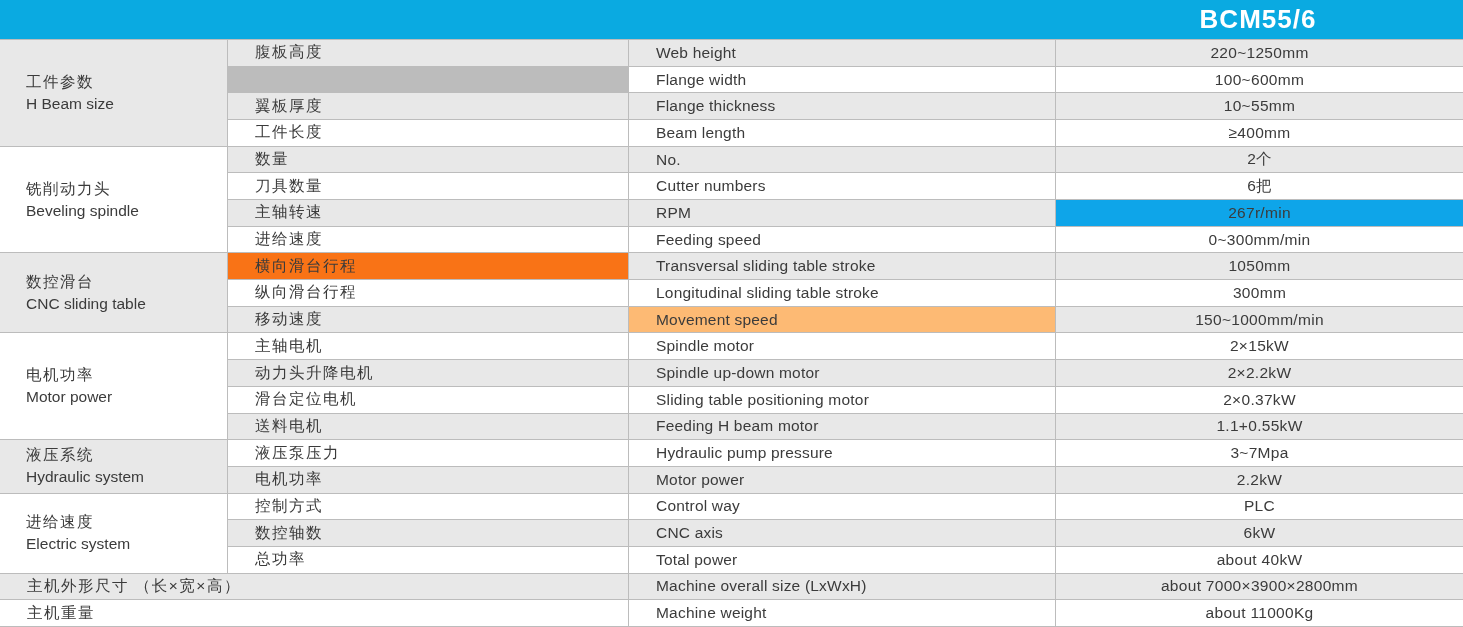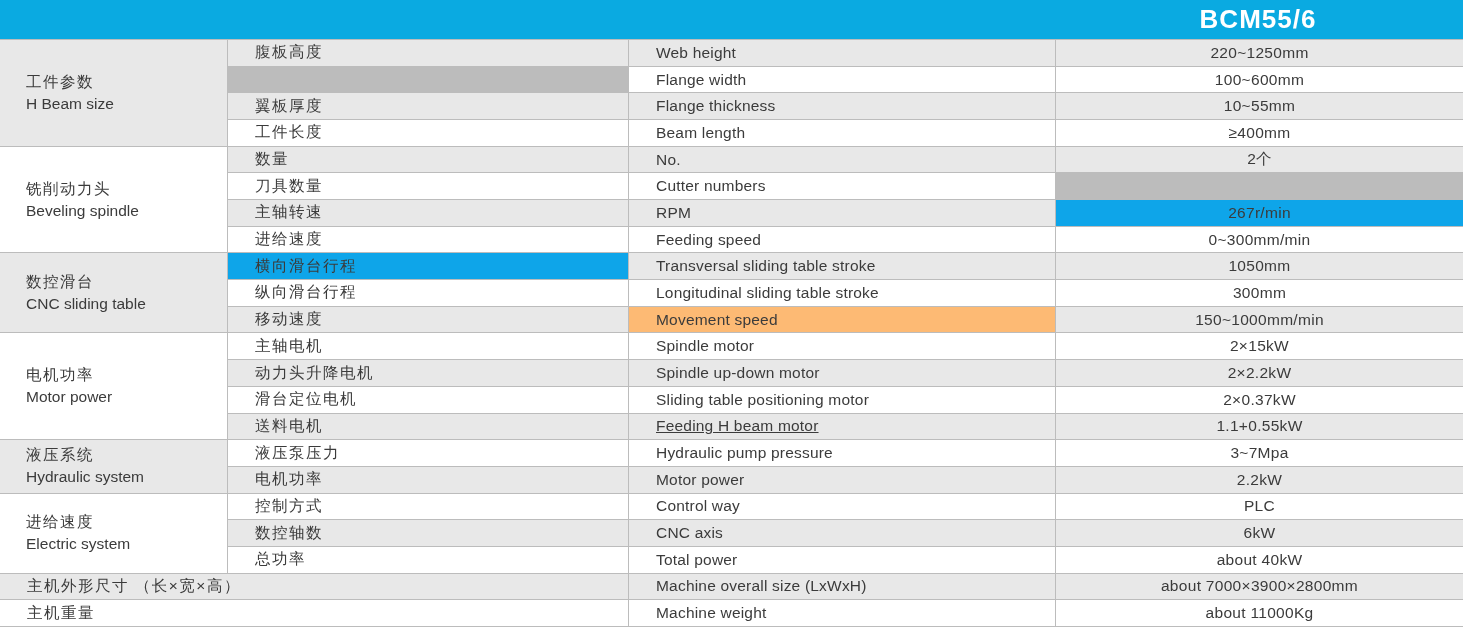--- a/index.html
+++ b/index.html
@@ -52,31 +52,32 @@
       <div class="cell val-cell c-white" style="grid-area: 4 / 4; background: rgb(255, 255, 255);">≥400mm</div>
       <div class="cell group-cell c-white" style="grid-area: 5 / 1 / span 4; background: rgb(255, 255, 255);">
         <div class="group-cn">铣削动力头</div>
         <div>Beveling spindle</div>
       </div>
       <div class="cell cn-cell c-gray" style="grid-area: 5 / 2; background: rgb(232, 232, 232);">数量</div>
       <div class="cell en-cell c-gray" style="grid-area: 5 / 3; background: rgb(232, 232, 232);">No.</div>
       <div class="cell val-cell c-gray" style="grid-area: 5 / 4; background: rgb(232, 232, 232);">2个</div>
       <div class="cell cn-cell c-white" style="grid-area: 6 / 2; background: rgb(255, 255, 255);">刀具数量</div>
       <div class="cell en-cell c-white" style="grid-area: 6 / 3; background: rgb(255, 255, 255);">Cutter numbers</div>
+      <div class="cell val-cell c-white" style="grid-area: 6 / 4; background: rgb(255, 255, 255);">6把</div>
       <div class="cell cn-cell c-gray" style="grid-area: 7 / 2; background: rgb(232, 232, 232);">主轴转速</div>
       <div class="cell en-cell c-gray" style="grid-area: 7 / 3; background: rgb(232, 232, 232);">RPM</div>
       <div class="cell val-cell c-gray" style="grid-area: 7 / 4; background: #0ea5e9;">267r/min</div>
       <div class="cell cn-cell c-white" style="grid-area: 8 / 2; background: rgb(255, 255, 255);">进给速度</div>
       <div class="cell en-cell c-white" style="grid-area: 8 / 3; background: rgb(255, 255, 255);">Feeding speed</div>
       <div class="cell val-cell c-white" style="grid-area: 8 / 4; background: rgb(255, 255, 255);">0~300mm/min</div>
       <div class="cell group-cell c-gray" style="grid-area: 9 / 1 / span 3; background: rgb(232, 232, 232);">
         <div class="group-cn">数控滑台</div>
         <div>CNC sliding table</div>
       </div>
-      <div class="cell cn-cell c-gray" style="grid-area: 9 / 2; background: #0ea5e9;">横向滑台行程</div>
+      <div class="cell cn-cell c-gray" style="grid-area: 9 / 2; background: #f97316;">横向滑台行程</div>
       <div class="cell en-cell c-gray" style="grid-area: 9 / 3; background: rgb(232, 232, 232);">Transversal sliding table stroke</div>
       <div class="cell val-cell c-gray" style="grid-area: 9 / 4; background: rgb(232, 232, 232);">1050mm</div>
       <div class="cell cn-cell c-white" style="grid-area: 10 / 2; background: rgb(255, 255, 255);">纵向滑台行程</div>
       <div class="cell en-cell c-white" style="grid-area: 10 / 3; background: rgb(255, 255, 255);">Longitudinal sliding table stroke</div>
       <div class="cell val-cell c-white" style="grid-area: 10 / 4; background: rgb(255, 255, 255);">300mm</div>
       <div class="cell cn-cell c-gray" style="grid-area: 11 / 2; background: rgb(232, 232, 232);">移动速度</div>
       <div class="cell en-cell c-gray" style="grid-area: 11 / 3; background: #fdba74; text-align: right;">Movement speed</div>
       <div class="cell val-cell c-gray" style="grid-area: 11 / 4; background: rgb(232, 232, 232);">150~1000mm/min</div>
       <div class="cell group-cell c-white" style="grid-area: 12 / 1 / span 4; background: rgb(255, 255, 255);">
         <div class="group-cn">电机功率</div>
@@ -85,21 +86,21 @@
       <div class="cell cn-cell c-white" style="grid-area: 12 / 2; background: rgb(255, 255, 255);">主轴电机</div>
       <div class="cell en-cell c-white" style="grid-area: 12 / 3; background: rgb(255, 255, 255);">Spindle motor</div>
       <div class="cell val-cell c-white" style="grid-area: 12 / 4; background: rgb(255, 255, 255);">2×15kW</div>
       <div class="cell cn-cell c-gray" style="grid-area: 13 / 2; background: rgb(232, 232, 232);">动力头升降电机</div>
       <div class="cell en-cell c-gray" style="grid-area: 13 / 3; background: rgb(232, 232, 232);">Spindle up-down motor</div>
       <div class="cell val-cell c-gray" style="grid-area: 13 / 4; background: rgb(232, 232, 232);">2×2.2kW</div>
       <div class="cell cn-cell c-white" style="grid-area: 14 / 2; background: rgb(255, 255, 255);">滑台定位电机</div>
       <div class="cell en-cell c-white" style="grid-area: 14 / 3; background: rgb(255, 255, 255);">Sliding table positioning motor</div>
       <div class="cell val-cell c-white" style="grid-area: 14 / 4; background: rgb(255, 255, 255);">2×0.37kW</div>
       <div class="cell cn-cell c-gray" style="grid-area: 15 / 2; background: rgb(232, 232, 232);">送料电机</div>
-      <div class="cell en-cell c-gray" style="grid-area: 15 / 3; background: rgb(232, 232, 232); text-decoration: underline;">Feeding H beam motor</div>
+      <div class="cell en-cell c-gray" style="grid-area: 15 / 3; background: rgb(232, 232, 232);">Feeding H beam motor</div>
       <div class="cell val-cell c-gray" style="grid-area: 15 / 4; background: rgb(232, 232, 232);">1.1+0.55kW</div>
       <div class="cell group-cell c-gray" style="grid-area: 16 / 1 / span 2; background: rgb(232, 232, 232);">
         <div class="group-cn">液压系统</div>
         <div>Hydraulic system</div>
       </div>
       <div class="cell cn-cell c-white" style="grid-area: 16 / 2; background: rgb(255, 255, 255);">液压泵压力</div>
       <div class="cell en-cell c-white" style="grid-area: 16 / 3; background: rgb(255, 255, 255);">Hydraulic pump pressure</div>
       <div class="cell val-cell c-white" style="grid-area: 16 / 4; background: rgb(255, 255, 255);">3~7Mpa</div>
       <div class="cell cn-cell c-gray" style="grid-area: 17 / 2; background: rgb(232, 232, 232);">电机功率</div>
       <div class="cell en-cell c-gray" style="grid-area: 17 / 3; background: rgb(232, 232, 232);">Motor power</div>

